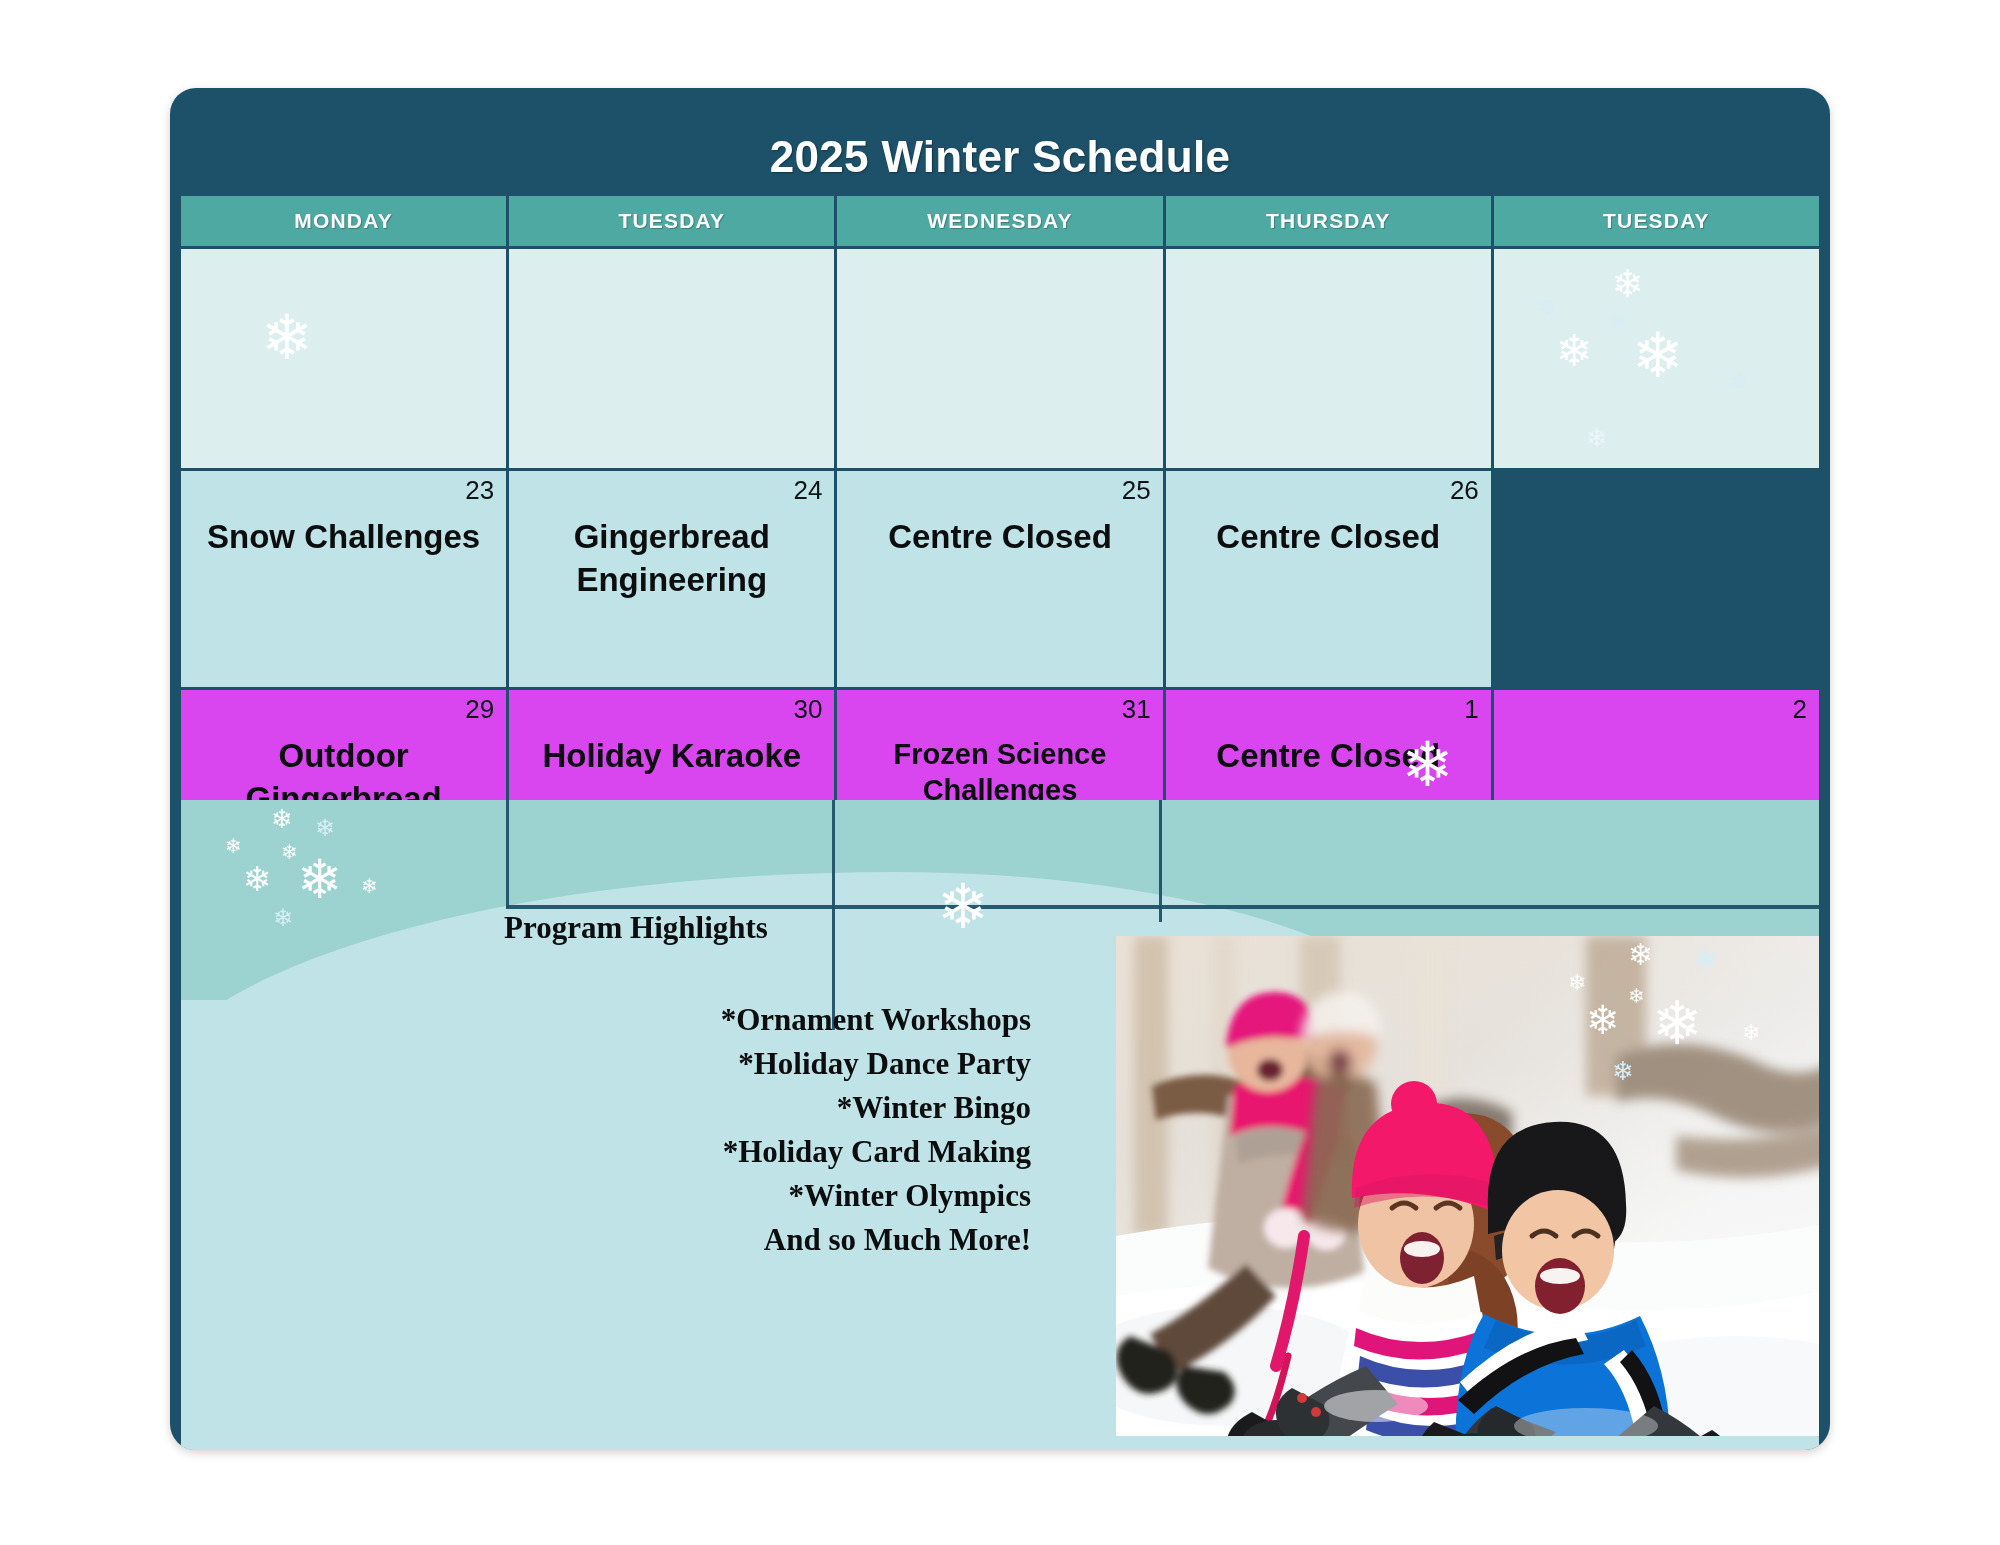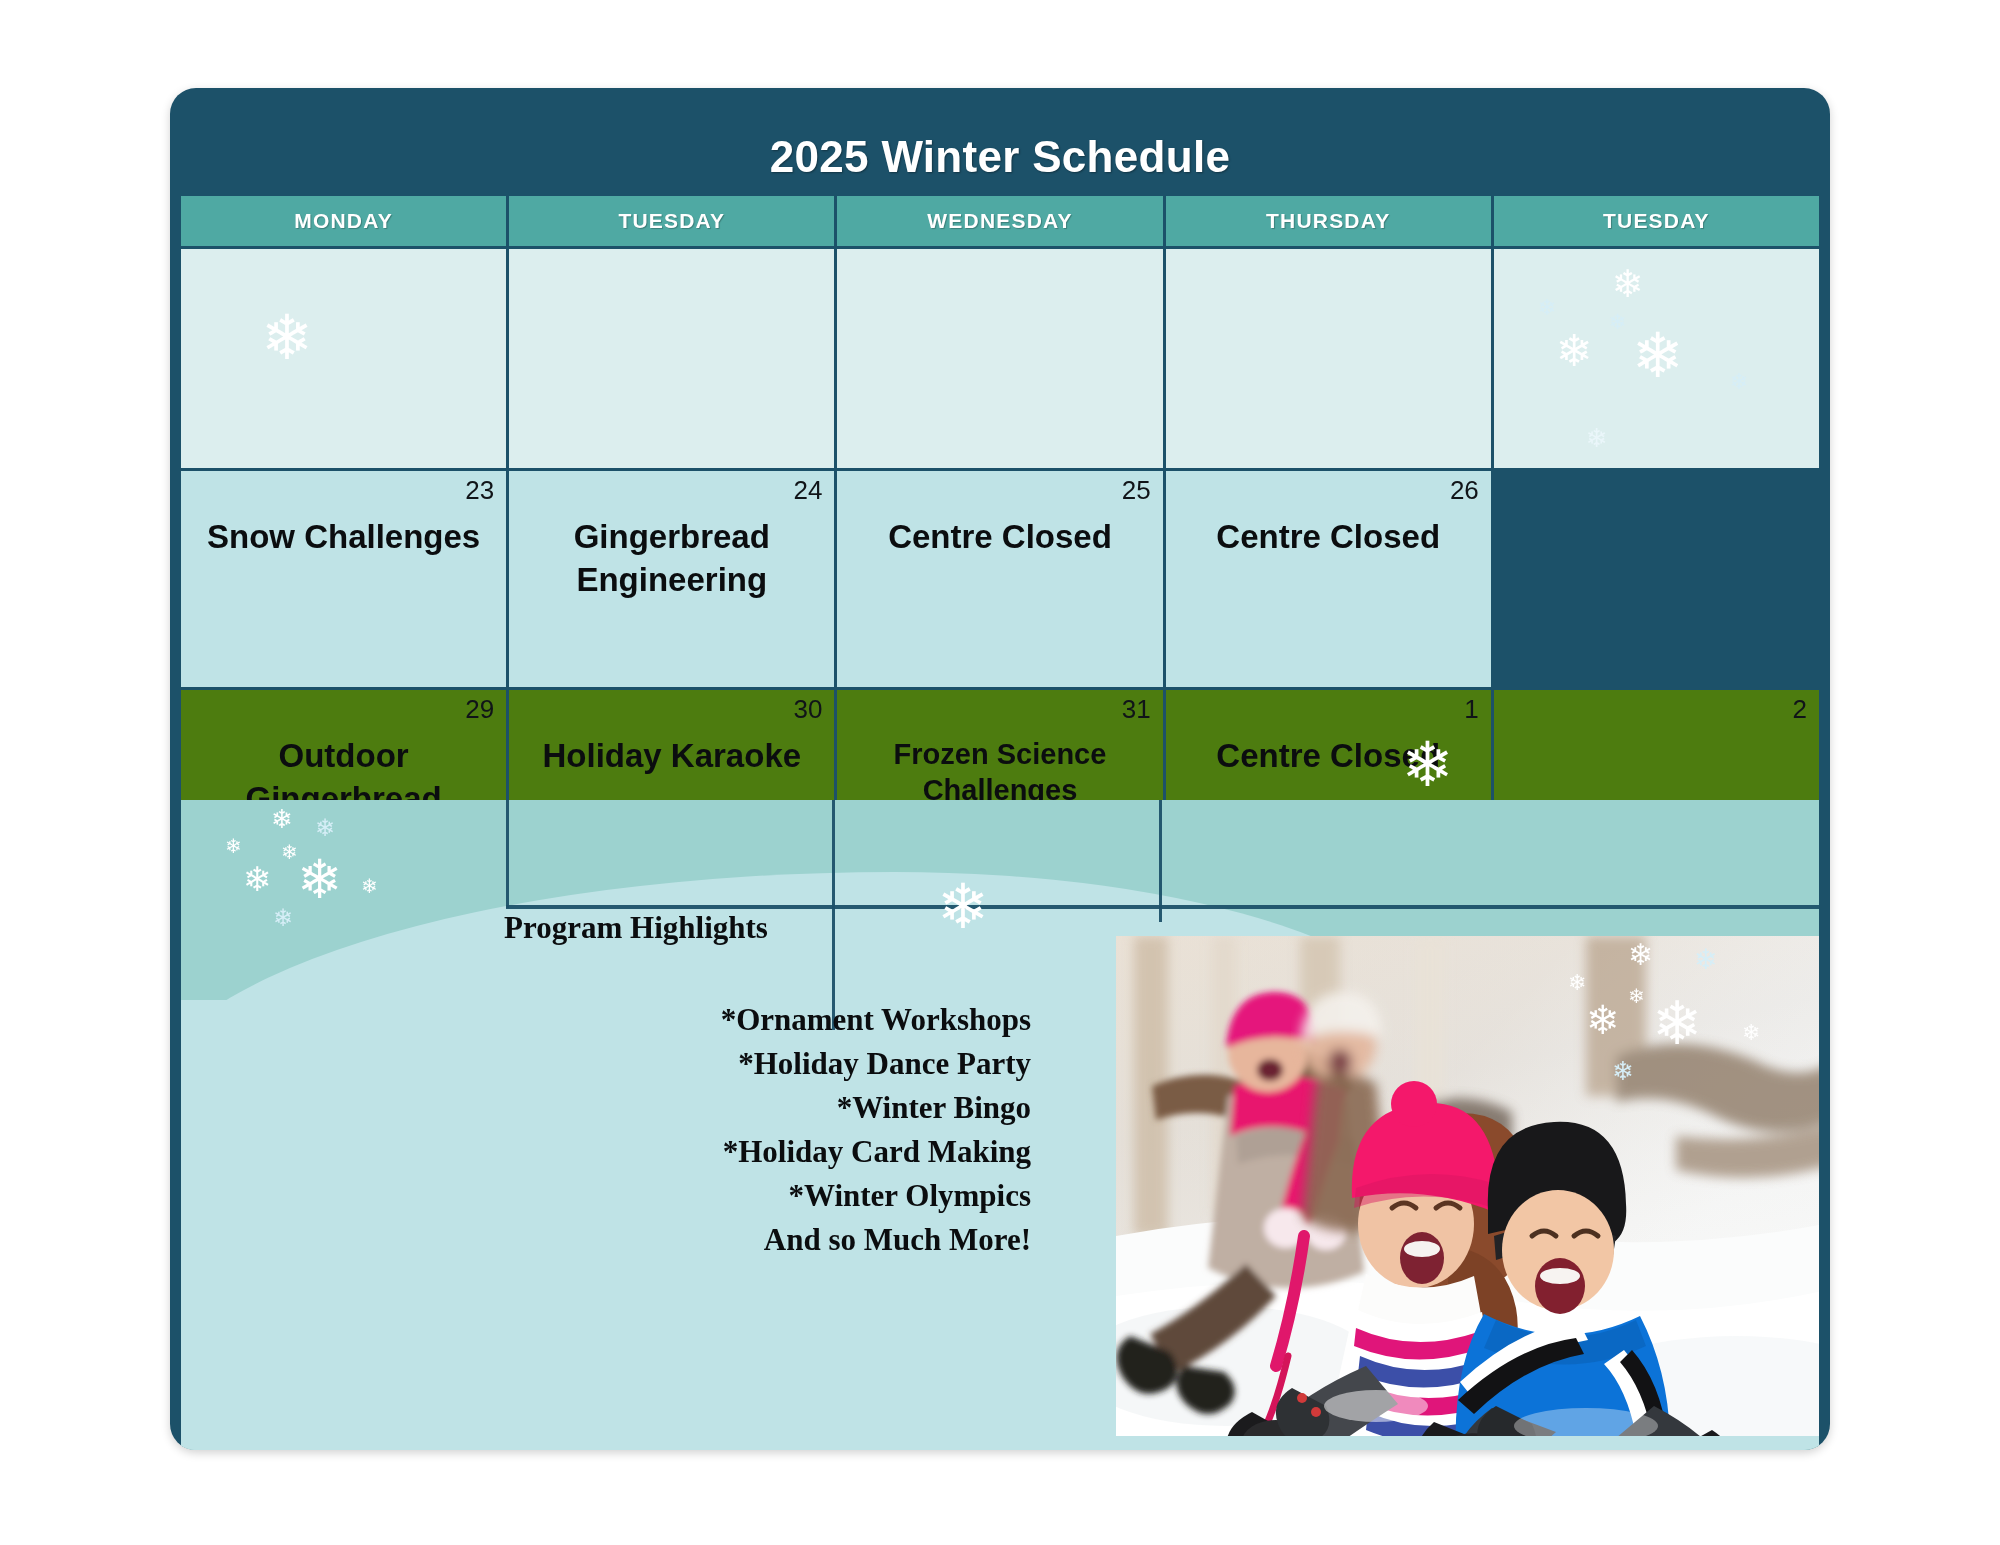--- a/index.html
+++ b/index.html
@@ -98,21 +98,21 @@
   .week-row.row-two   { height: 219px; }
   .week-row.row-three { height: 219px; }
 
   .day-cell {
     position: relative;
     overflow: hidden;
     padding: 6px 12px 0 12px;
   }
   .tone-a { background: #DCEEEE; }   
   .tone-b { background: #BFE3E6; }   
-  .tone-c { background: #4d7c0f; }   
+  .tone-c { background: #d946ef; }   
 
   .date-num {
     display: block;
     text-align: right;
     font-size: 26px;
     font-weight: normal;
     color: #101418;
     line-height: 1.05;
     font-family: "Liberation Sans", sans-serif;
   }

